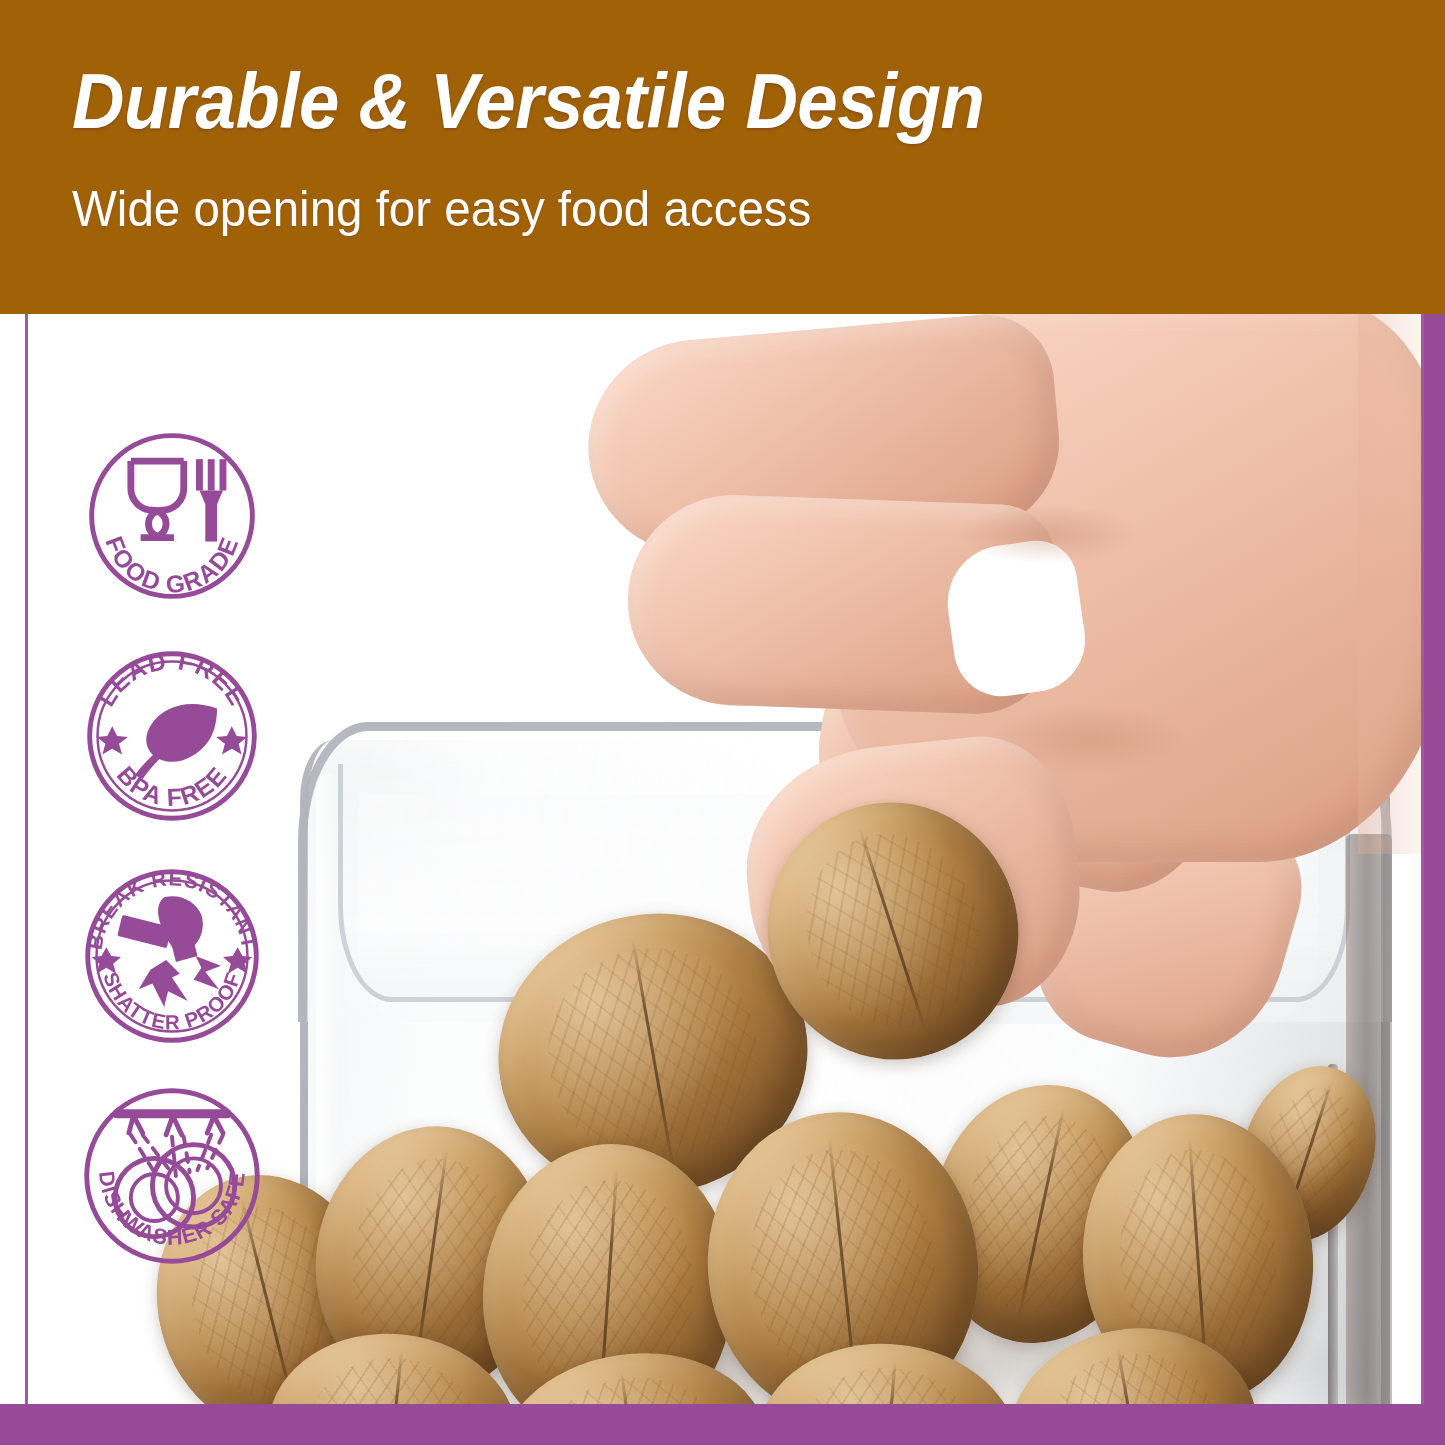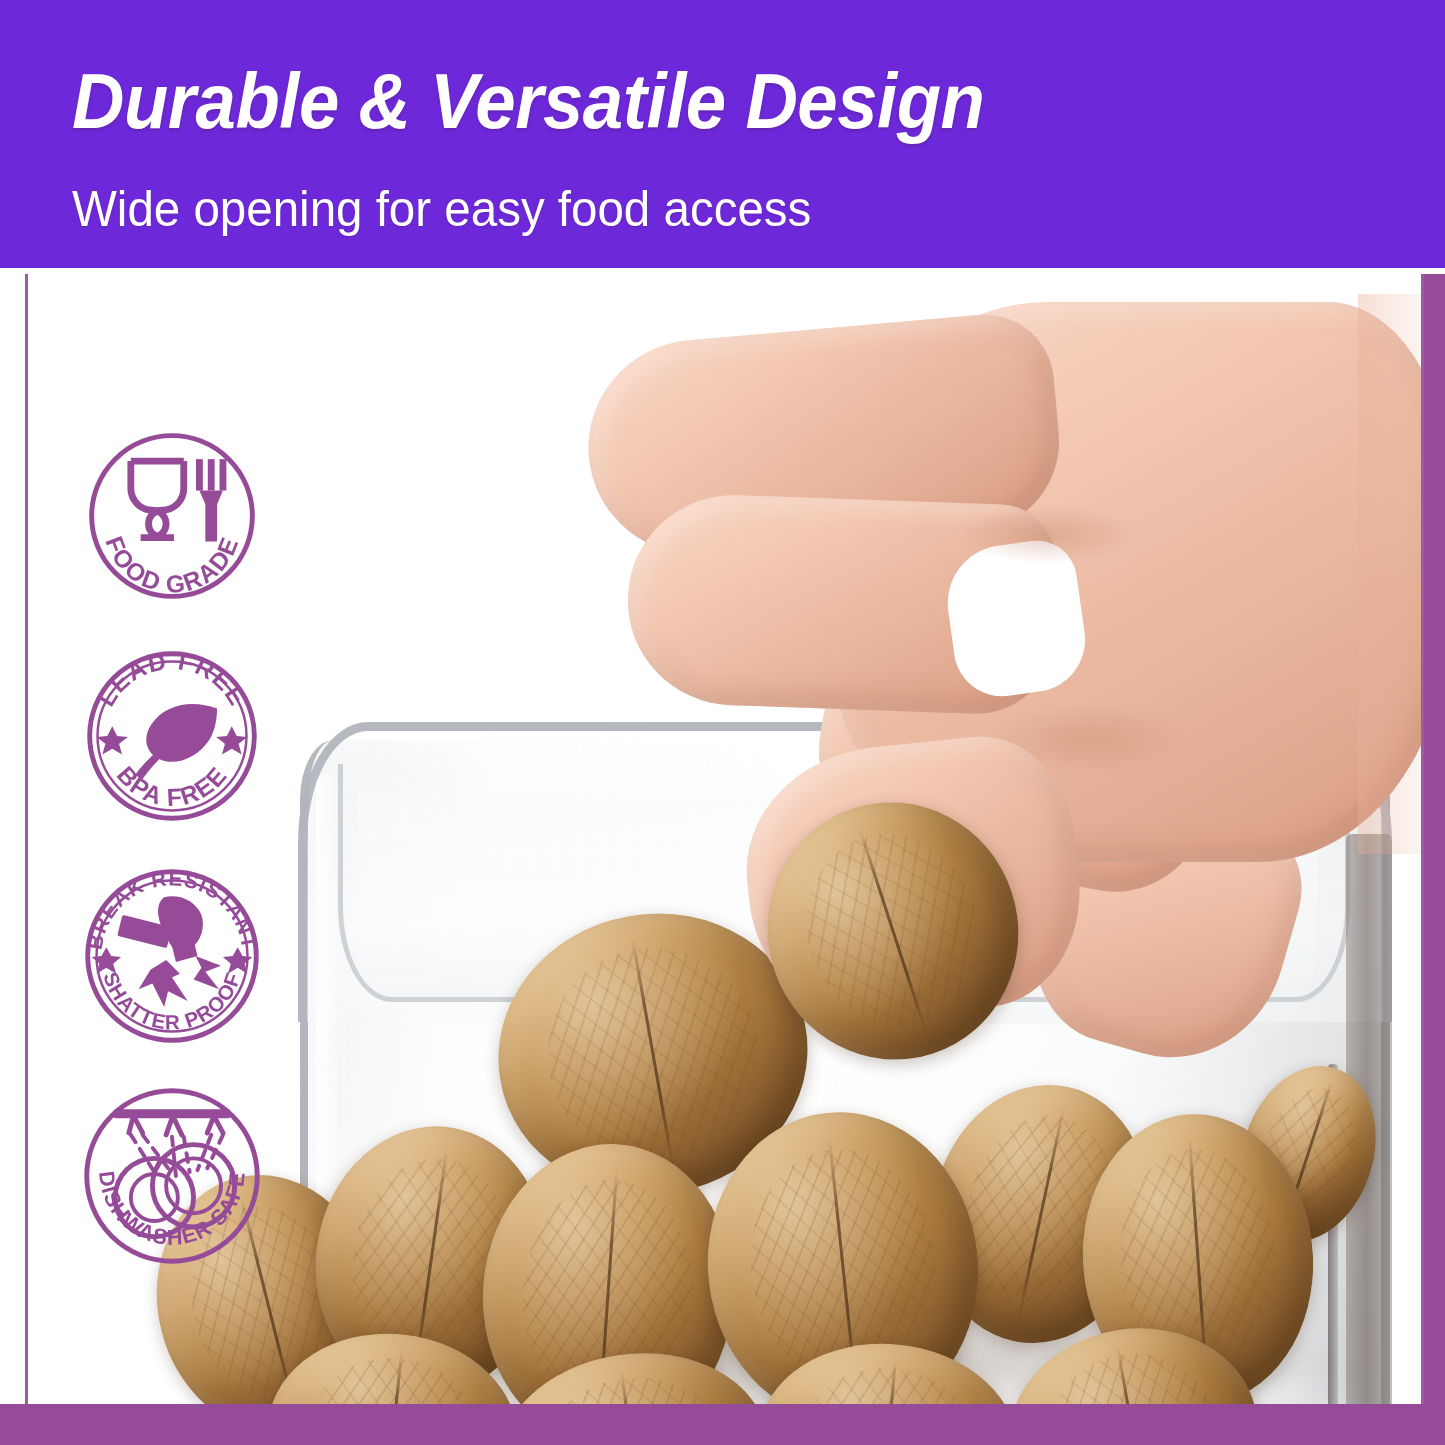--- a/index.html
+++ b/index.html
@@ -18,22 +18,22 @@
     height: 1445px;
     background: #ffffff;
     overflow: hidden;
   }
 
   
   #header-banner {
     position: absolute;
     left: 0; top: 0;
     width: 1445px;
-    height: 268px;
-    background: #6d28d9;
+    height: 314px;
+    background: #a16207;
     z-index: 30;
   }
   #header-title {
     position: absolute;
     left: 72px;
     top: 62px;
     color: #ffffff;
     font-family: "Liberation Sans", sans-serif;
     font-size: 78px;
     font-weight: bold;

